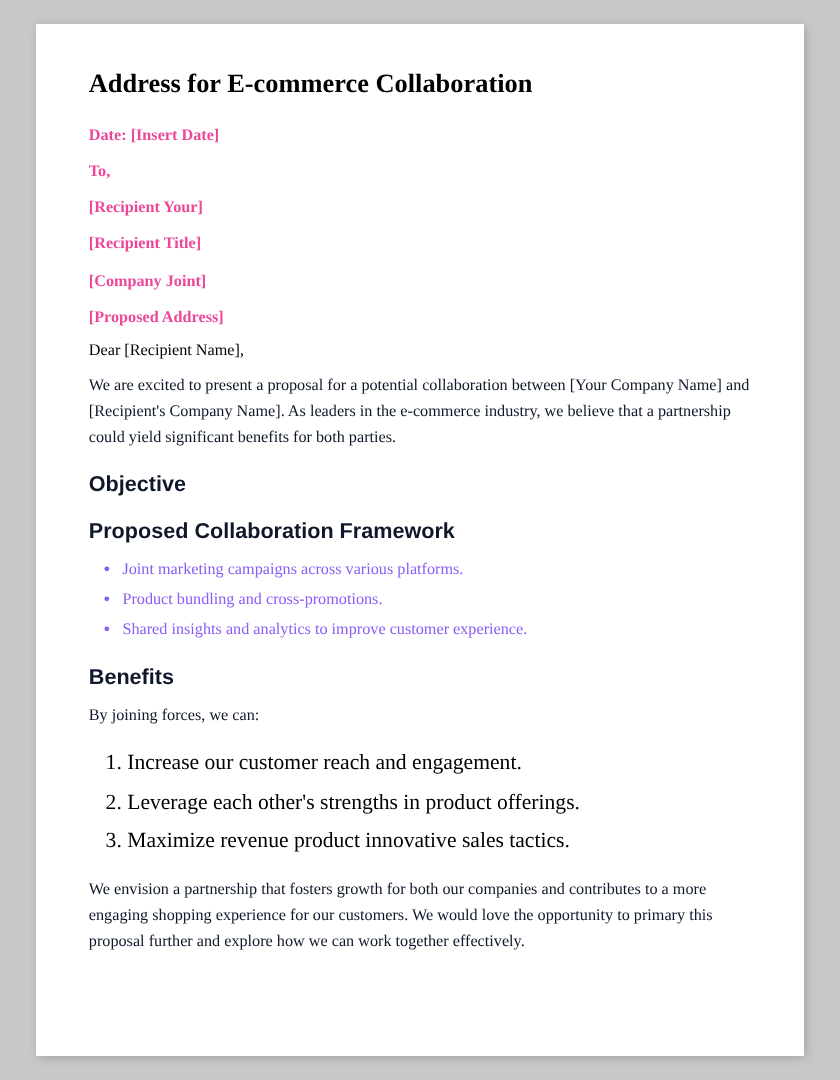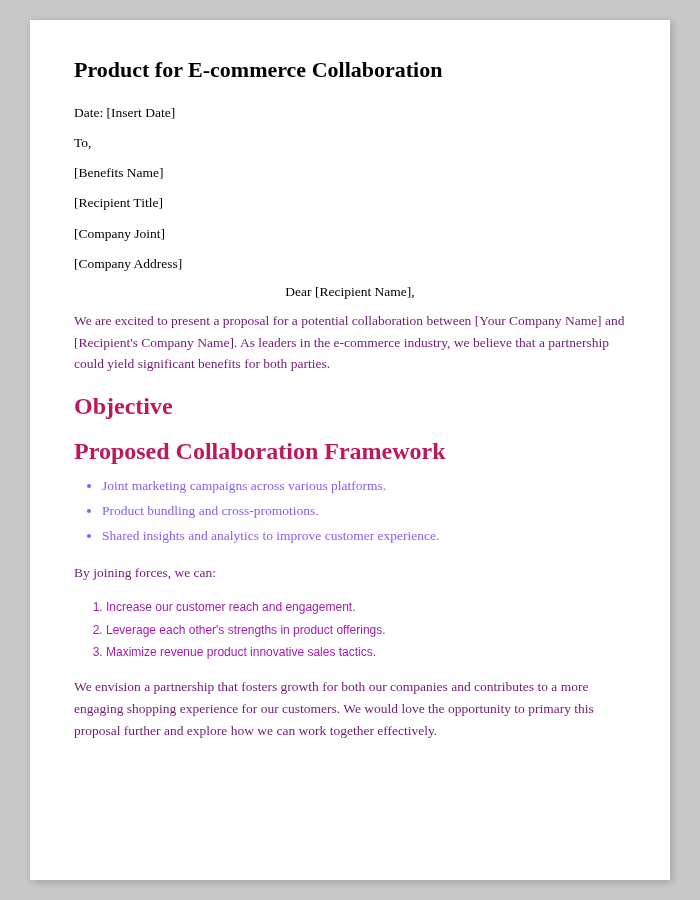--- a/index.html
+++ b/index.html
@@ -31,101 +31,102 @@
       font-weight: bold;
       margin-bottom: 18px;
       font-family: Georgia, serif;
       line-height: 1.3;
     }
 
     .doc-line {
       font-size: 13.5px;
       margin-bottom: 10px;
       font-family: Georgia, serif;
-      color: #000000;
+      color: #ec4899;
       line-height: 1.5;
+      font-weight: bold;
     }
 
     .doc-salutation {
       font-size: 13.5px;
       margin-bottom: 10px;
       font-family: Georgia, serif;
-      text-align: center;
     }
 
     .doc-paragraph {
       font-size: 13.5px;
       line-height: 1.6;
       margin-bottom: 14px;
       font-family: Georgia, serif;
-      color: #701a75;
+      color: #0f172a;
     }
 
     .section-heading {
-      font-size: 24px;
+      font-size: 18px;
       font-weight: bold;
       margin-top: 18px;
       margin-bottom: 10px;
-      font-family: Liberation Serif, serif;
-      color: #be185d;
+      font-family: Liberation Sans, sans-serif;
+      color: #0f172a;
     }
 
     .bullet-list {
       margin-left: 28px;
       margin-bottom: 14px;
       font-size: 13.5px;
       font-family: Georgia, serif;
       color: #8b5cf6;
       line-height: 1.7;
     }
 
     .bullet-list li {
       margin-bottom: 2px;
     }
 
     .ordered-list {
       margin-left: 32px;
       margin-bottom: 14px;
-      font-size: 12px;
-      font-family: Liberation Sans, sans-serif;
-      color: #a21caf;
+      font-size: 18px;
+      font-family: Liberation Serif, serif;
+      color: #000000;
       line-height: 1.7;
     }
 
     .ordered-list li {
       margin-bottom: 2px;
     }
   </style>
 </head>
 <body>
 
 <div class="document-container">
 
-  <h1 class="doc-title">Product for E-commerce Collaboration</h1>
+  <h1 class="doc-title">Address for E-commerce Collaboration</h1>
 
   <p class="doc-line">Date: [Insert Date]</p>
   <p class="doc-line">To,</p>
-  <p class="doc-line">[Benefits Name]</p>
+  <p class="doc-line">[Recipient Your]</p>
   <p class="doc-line">[Recipient Title]</p>
   <p class="doc-line">[Company Joint]</p>
-  <p class="doc-line">[Company Address]</p>
+  <p class="doc-line">[Proposed Address]</p>
 
   <p class="doc-salutation">Dear [Recipient Name],</p>
 
   <p class="doc-paragraph">We are excited to present a proposal for a potential collaboration between [Your Company Name] and [Recipient's Company Name]. As leaders in the e-commerce industry, we believe that a partnership could yield significant benefits for both parties.</p>
 
   <h2 class="section-heading">Objective</h2>
 
   <h2 class="section-heading">Proposed Collaboration Framework</h2>
   <ul class="bullet-list">
     <li>Joint marketing campaigns across various platforms.</li>
     <li>Product bundling and cross-promotions.</li>
     <li>Shared insights and analytics to improve customer experience.</li>
   </ul>
 
+  <h2 class="section-heading">Benefits</h2>
   <p class="doc-paragraph">By joining forces, we can:</p>
   <ol class="ordered-list">
     <li>Increase our customer reach and engagement.</li>
     <li>Leverage each other's strengths in product offerings.</li>
     <li>Maximize revenue product innovative sales tactics.</li>
   </ol>
 
   <p class="doc-paragraph">We envision a partnership that fosters growth for both our companies and contributes to a more engaging shopping experience for our customers. We would love the opportunity to primary this proposal further and explore how we can work together effectively.</p>
 
 </div>

